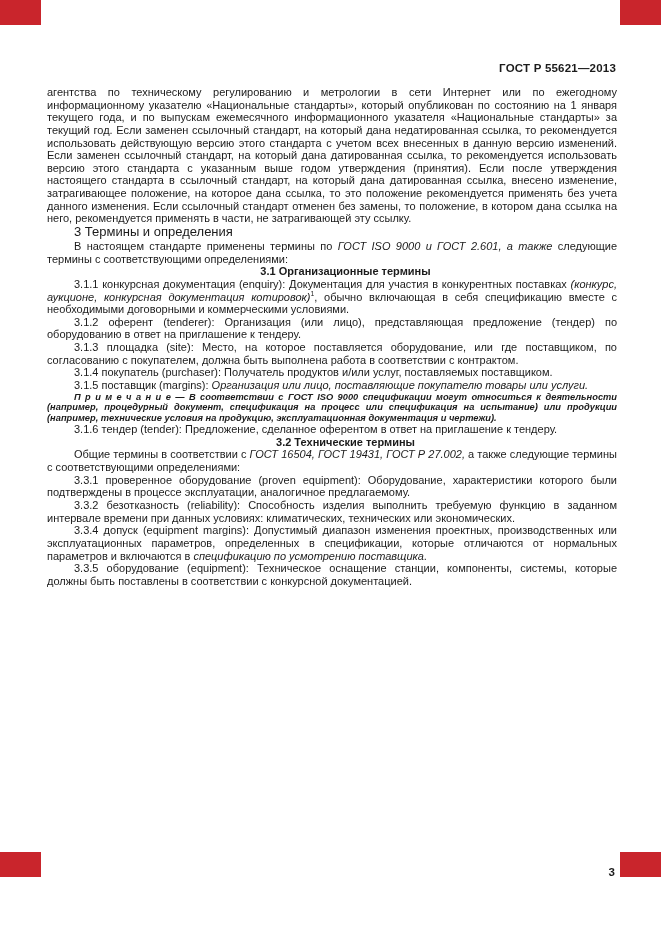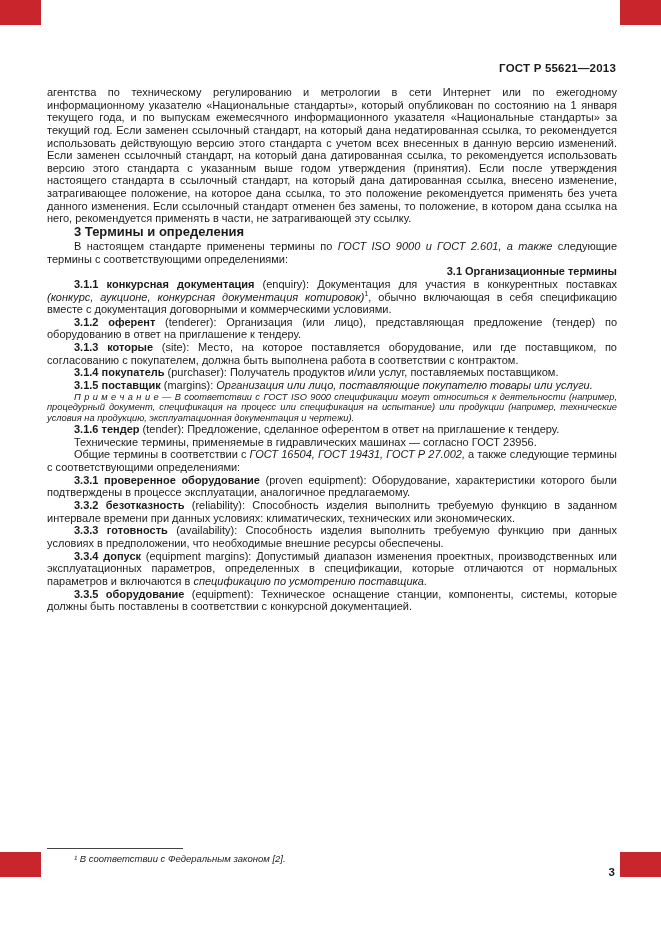--- a/index.html
+++ b/index.html
@@ -40,43 +40,44 @@
     text-align: justify;
   }
 
   .content p, .content h2, .content h3 { margin: 0; padding: 0; }
 
   .para { margin-bottom: 2px; text-indent: 27px; }
   .para.continuation { text-indent: 0; }
 
   .sec-title {
     font-size: 13px;
-    font-weight: bold;
+    font-weight: normal;
     margin: 15px 0 14px;
     text-indent: 27px;
     text-align: left;
   }
 
   .sub-title {
     font-size: 11px;
     font-weight: bold;
     margin: 8px 0 6px;
     text-indent: 27px;
-    text-align: right;
+    text-align: center;
   }
 
   .note {
     font-size: 9.3px;
     line-height: 1.13;
     font-style: italic;
     margin: 5px 0 5px;
     text-indent: 27px;
+    font-weight: bold;
   }
 
-  .s-b { font-weight: bold; }
+  .s-b { font-weight: normal; }
   .s-i { font-style: italic; }
   sup { font-size: 0.62em; line-height: 0; }
 
   .footnote-block {
     position: absolute;
     left: 47px;
     top: 848px;
     width: 570px;
     font-size: 9.5px;
     font-style: italic;
@@ -107,35 +108,30 @@
   <div class="corner bl" style="background: rgb(201, 37, 44);"></div>
   <div class="corner br" style="background: rgb(201, 37, 44);"></div>
 
   <div class="header-code">ГОСТ Р 55621—2013</div>
 
   <div class="content">
       <p class="para continuation"><span>агентства по техническому регулированию и метрологии в сети Интернет или по ежегодному информационному указателю «Национальные стандарты», который опубликован по состоянию на 1 января текущего года, и по выпускам ежемесячного информационного указателя «Национальные стандарты» за текущий год. Если заменен ссылочный стандарт, на который дана недатированная ссылка, то рекомендуется использовать действующую версию этого стандарта с учетом всех внесенных в данную версию изменений. Если заменен ссылочный стандарт, на который дана датированная ссылка, то рекомендуется использовать версию этого стандарта с указанным выше годом утверждения (принятия). Если после утверждения настоящего стандарта в ссылочный стандарт, на который дана датированная ссылка, внесено изменение, затрагивающее положение, на которое дана ссылка, то это положение рекомендуется применять без учета данного изменения. Если ссылочный стандарт отменен без замены, то положение, в котором дана ссылка на него, рекомендуется применять в части, не затрагивающей эту ссылку.</span></p>
       <h2 class="sec-title"><span>3 Термины и определения</span></h2>
       <p class="para"><span>В настоящем стандарте применены термины по </span><span class="s-i">ГОСТ ISO 9000 и ГОСТ 2.601, а также</span><span> следующие термины с соответствующими определениями:</span></p>
       <h3 class="sub-title"><span>3.1 Организационные термины</span></h3>
-      <p class="para"><span class="s-b">3.1.1 конкурсная документация</span><span> (enquiry): Документация для участия в конкурентных поставках </span><span class="s-i">(конкурс, аукционе, конкурсная документация котировок)</span><sup>1</sup><span>, обычно включающая в себя спецификацию вместе с документация договорными и коммерческими условиями.</span></p>
+      <p class="para"><span class="s-b">3.1.1 конкурсная документация</span><span> (enquiry): Документация для участия в конкурентных поставках </span><span class="s-i">(конкурс, аукционе, конкурсная документация котировок)</span><sup>1</sup><span>, обычно включающая в себя спецификацию вместе с необходимыми договорными и коммерческими условиями.</span></p>
       <p class="para"><span class="s-b">3.1.2 оферент</span><span> (tenderer): Организация (или лицо), представляющая предложение (тендер) по оборудованию в ответ на приглашение к тендеру.</span></p>
-      <p class="para"><span class="s-b">3.1.3 которые</span><span> (site): Место, на которое поставляется оборудование, или где поставщиком, по согласованию с покупателем, должна быть выполнена работа в соответствии с контрактом.</span></p>
+      <p class="para"><span class="s-b">3.1.3 площадка</span><span> (site): Место, на которое поставляется оборудование, или где поставщиком, по согласованию с покупателем, должна быть выполнена работа в соответствии с контрактом.</span></p>
       <p class="para"><span class="s-b">3.1.4 покупатель</span><span> (purchaser): Получатель продуктов и/или услуг, поставляемых поставщиком.</span></p>
       <p class="para"><span class="s-b">3.1.5 поставщик</span><span> (margins): </span><span class="s-i">Организация или лицо, поставляющие покупателю товары или услуги.</span></p>
       <p class="note"><span>П р и м е ч а н и е — В соответствии с ГОСТ ISO 9000 спецификации могут относиться к деятельности (например, процедурный документ, спецификация на процесс или спецификация на испытание) или продукции (например, технические условия на продукцию, эксплуатационная документация и чертежи).</span></p>
       <p class="para"><span class="s-b">3.1.6 тендер</span><span> (tender): Предложение, сделанное оферентом в ответ на приглашение к тендеру.</span></p>
-      <p class="para"><span>Технические термины, применяемые в гидравлических машинах — согласно ГОСТ 23956.</span></p>
+      <h3 class="sub-title"><span>3.2 Технические термины</span></h3>
       <p class="para"><span>Общие термины в соответствии с </span><span class="s-i">ГОСТ 16504, ГОСТ 19431, ГОСТ Р 27.002,</span><span> а также следующие термины с соответствующими определениями:</span></p>
       <p class="para"><span class="s-b">3.3.1 проверенное оборудование</span><span> (proven equipment): Оборудование, характеристики которого были подтверждены в процессе эксплуатации, аналогичное предлагаемому.</span></p>
       <p class="para"><span class="s-b">3.3.2 безотказность</span><span> (reliability): Способность изделия выполнить требуемую функцию в заданном интервале времени при данных условиях: климатических, технических или экономических.</span></p>
-      <p class="para"><span class="s-b">3.3.3 готовность</span><span> (availability): Способность изделия выполнить требуемую функцию при данных условиях в предположении, что необходимые внешние ресурсы обеспечены.</span></p>
       <p class="para"><span class="s-b">3.3.4 допуск</span><span> (equipment margins): Допустимый диапазон изменения проектных, производственных или эксплуатационных параметров, определенных в спецификации, которые отличаются от нормальных параметров и включаются в </span><span class="s-i">спецификацию по усмотрению поставщика</span><span>.</span></p>
       <p class="para"><span class="s-b">3.3.5 оборудование</span><span> (equipment): Техническое оснащение станции, компоненты, системы, которые должны быть поставлены в соответствии с конкурсной документацией.</span></p>
     </div>
 
-  <div class="footnote-block">
-    <div class="footnote-rule"></div>
-    <div class="footnote-text">¹ В соответствии с Федеральным законом [2].</div>
-  </div>
 
   <div class="page-number">3</div>
 </div>
 
 </body></html>

